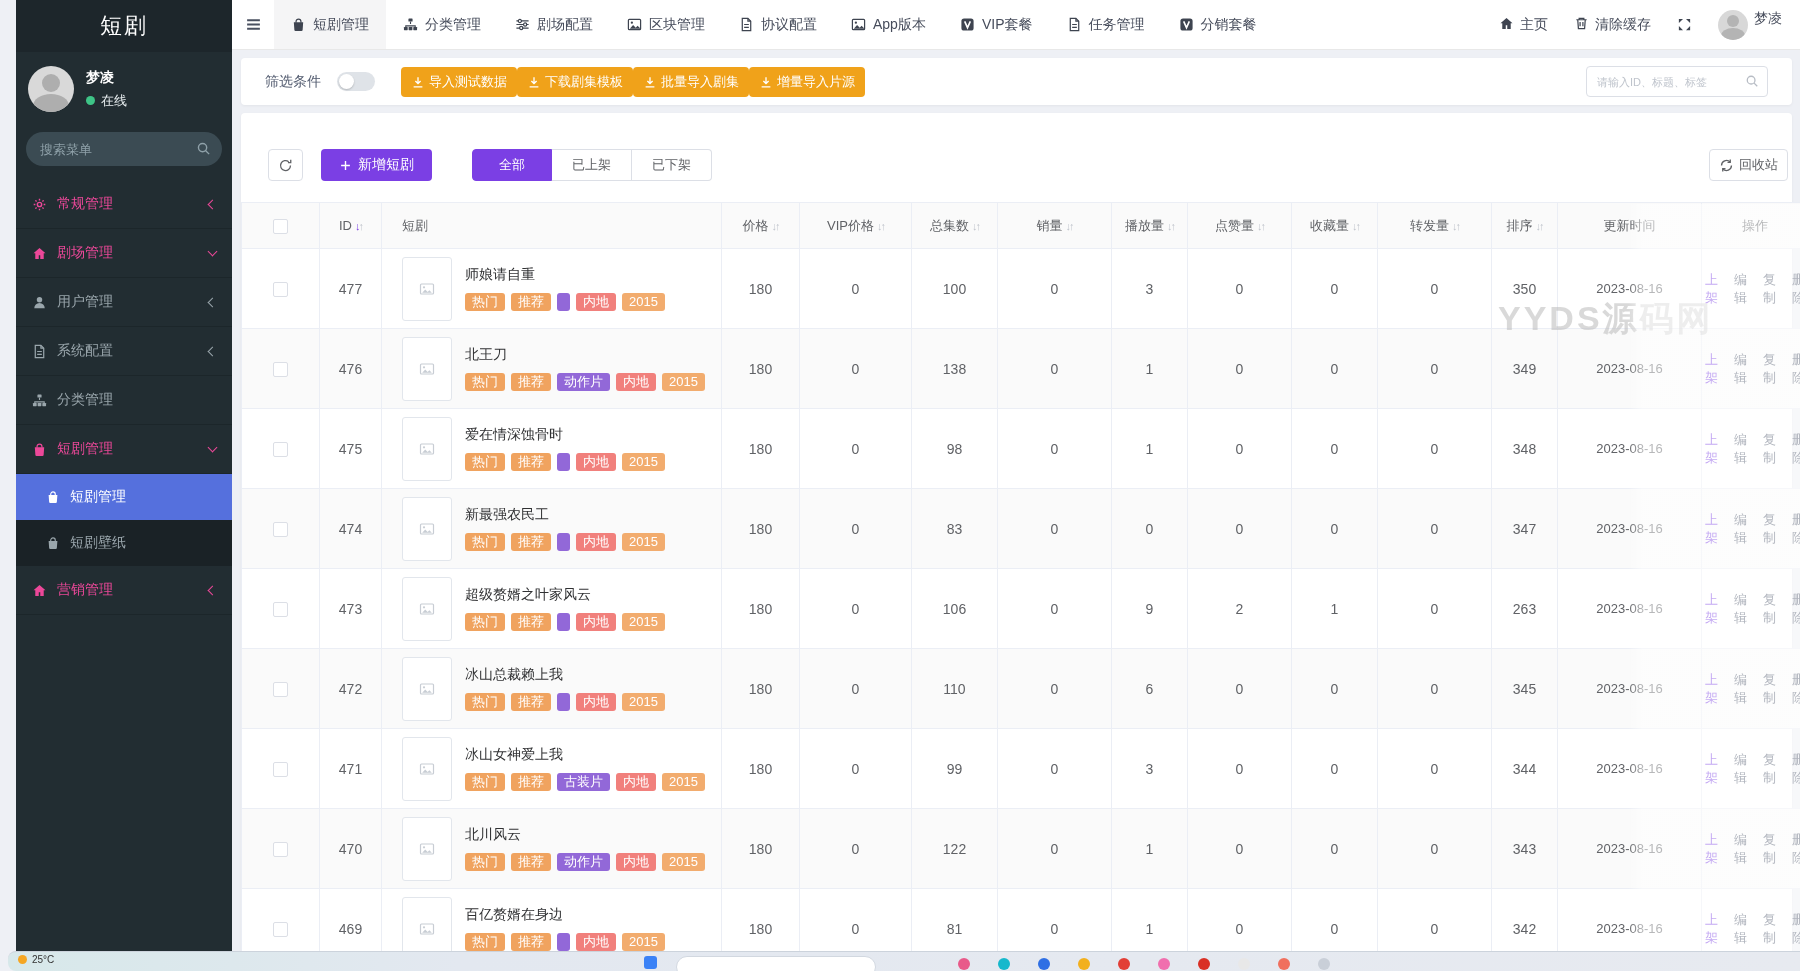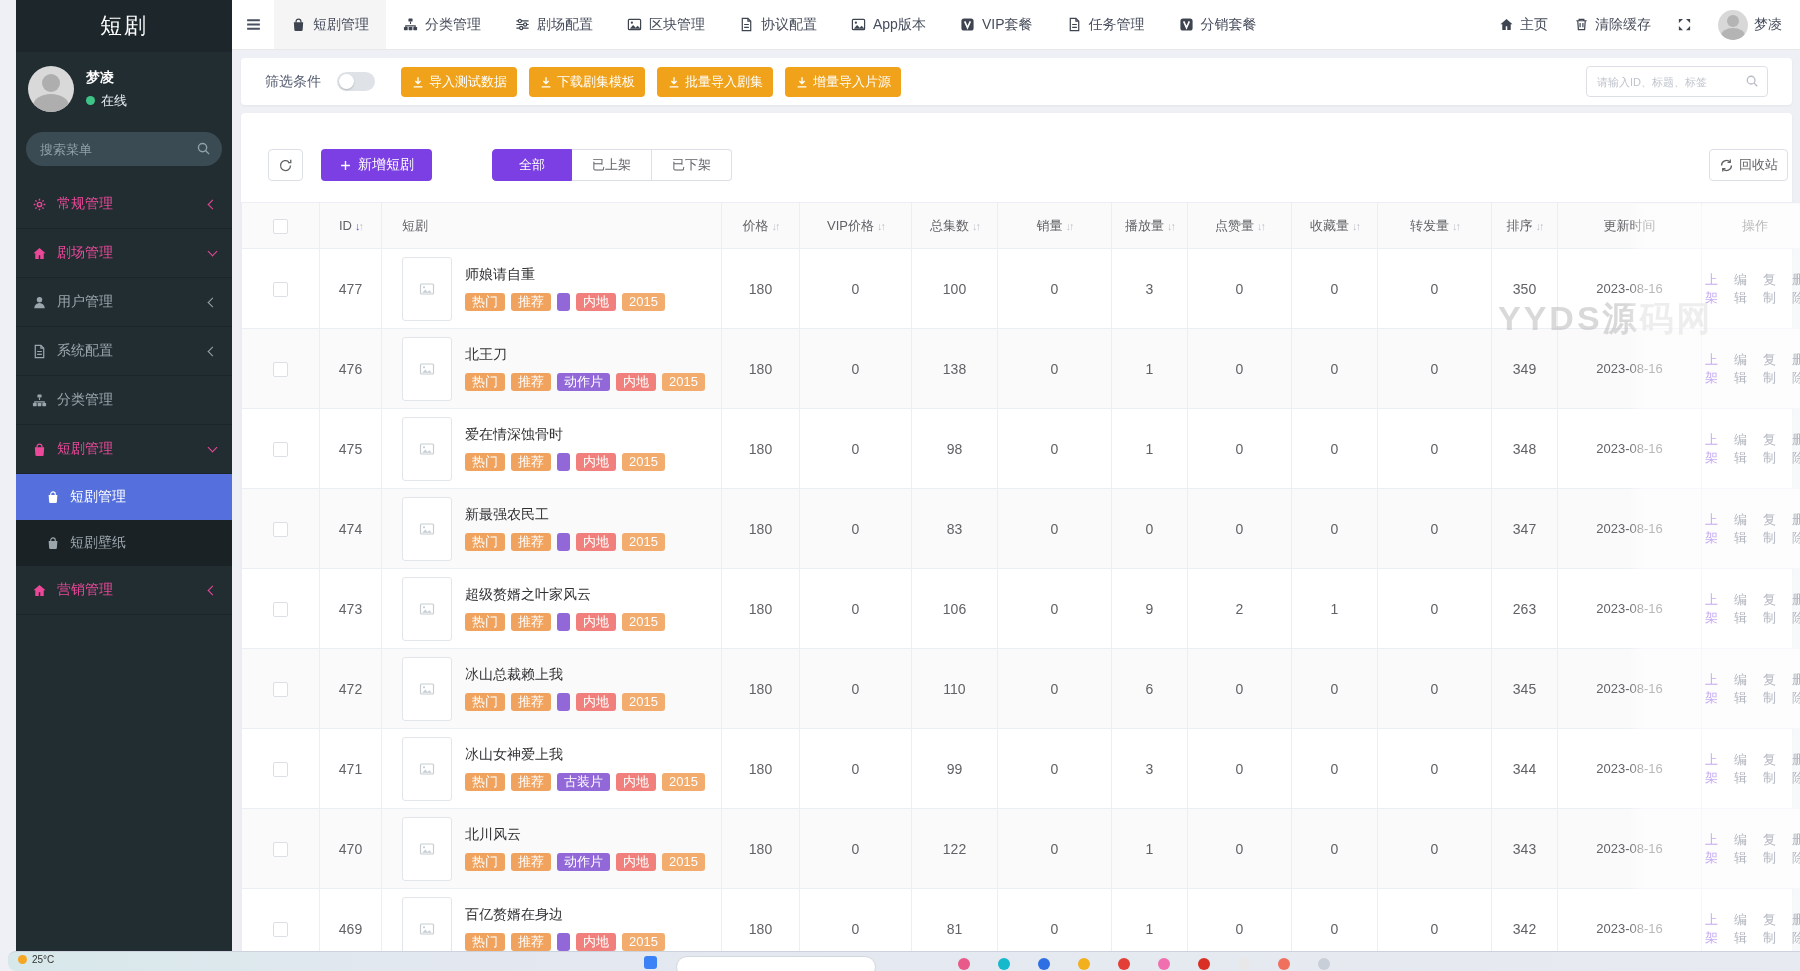--- a/index.html
+++ b/index.html
@@ -39,50 +39,50 @@
   
   .main-col { flex:1; display:flex; flex-direction:column; min-width:0; }
   .topnav { height:50px; background:#fff; border-bottom:1px solid #e8e8e8; display:flex; align-items:stretch; flex:0 0 50px; }
   .burger { width:42px; display:flex; align-items:center; justify-content:center; color:#495060; cursor:pointer; }
   .burger .mi-ico { width:17px; height:17px; }
   .nav-tabs { display:flex; align-items:stretch; }
   .nav-tab { display:flex; align-items:center; gap:7px; padding:0 17px; color:#464c5b; cursor:pointer; font-size:14px; }
   .nav-tab .mi-ico { width:15px; height:15px; color:#3e4450; }
   .nav-tab.active { background:#f5f5f6; }
   .nav-right { margin-left:auto; display:flex; align-items:center; gap:26px; padding-right:18px; }
-  .nav-r-item { display:flex; align-items:center; gap:6px; color:#464c5b; cursor:pointer; font-size:14px; }
+  .nav-r-item { display:flex; gap:6px; color:#464c5b; cursor:pointer; font-size:14px; }
   .nav-r-item .mi-ico { width:15px; height:15px; color:#3e4450; }
   .avatar-sm { width:30px; height:30px; border-radius:50%; background:#d8d8d8; position:relative; overflow:hidden; }
   .avatar-sm:before { content:""; position:absolute; left:9px; top:5px; width:12px; height:12px; border-radius:50%; background:#b4b4b4; }
   .avatar-sm:after { content:""; position:absolute; left:3px; top:18px; width:24px; height:16px; border-radius:50%; background:#b4b4b4; }
 
   .content { flex:1; padding:8px 8px 0 9px; overflow:hidden; }
   .card { background:#fff; border-radius:4px; box-shadow:0 1px 3px rgba(0,0,0,.05); }
 
   
   .filter-card { height:47px; display:flex; align-items:center; padding:0 24px; margin-bottom:8px; }
   .filter-label { color:#515a6e; font-size:14px; }
   .toggle { width:38px; height:19px; border-radius:10px; background:#dfe3e8; margin-left:16px; position:relative; cursor:pointer; flex:0 0 38px; }
   .toggle:before { content:""; position:absolute; left:2px; top:2px; width:15px; height:15px; border-radius:50%; background:#fff; box-shadow:0 1px 2px rgba(0,0,0,.2); }
-  .filter-btns { display:flex; gap:12px; margin-left:26px; }
+  .filter-btns { display:flex; margin-left:26px; }
   .btn-orange { height:30px; background:var(--orange); color:#fff; border:none; border-radius:4px; font-size:13px; padding:0 10px; display:flex; align-items:center; gap:4px; cursor:pointer; font-family:inherit; }
   .btn-orange .mi-ico { width:14px; height:14px; }
   .top-search { margin-left:auto; position:relative; width:182px; }
   .top-search input { width:100%; height:31px; border:1px solid #dcdfe6; border-radius:4px; font-size:11px; color:#606266; padding:0 30px 0 10px; outline:none; font-family:inherit; }
   .top-search input::placeholder { color:#bfc4cc; }
   .top-search .s-ico { position:absolute; right:9px; top:8px; width:14px; height:14px; color:#b7bcc4; }
 
   
   .table-card { min-height:900px; padding-top:36px; }
   .toolbar { display:flex; align-items:center; padding:0 4px 0 27px; margin-bottom:21px; }
   .btn-ghost { height:32px; background:#fff; border:1px solid #dcdfe6; border-radius:4px; color:#606266; display:flex; align-items:center; gap:5px; padding:0 9px; cursor:pointer; font-size:13px; font-family:inherit; }
   .btn-ghost .mi-ico { width:15px; height:15px; }
   .btn-purple { height:32px; background:var(--accent); border:none; border-radius:4px; color:#fff; display:flex; align-items:center; gap:6px; padding:0 18px; margin-left:18px; font-size:14px; cursor:pointer; font-family:inherit; }
   .btn-purple .mi-ico { width:13px; height:13px; }
-  .seg { display:flex; margin-left:60px; }
+  .seg { display:flex; margin-left:40px; }
   .seg-tab { width:80px; height:32px; background:#fff; border:1px solid #dcdfe6; border-left-width:0; color:#606266; font-size:13px; display:flex; align-items:center; justify-content:center; cursor:pointer; }
   .seg-tab:first-child { border-left-width:1px; border-radius:4px 0 0 4px; }
   .seg-tab:last-child { border-radius:0 4px 4px 0; }
   .seg-tab.active { background:var(--accent); border-color:var(--accent); color:#fff; }
   .toolbar .spacer { flex:1; }
 
   table { border-collapse:collapse; table-layout:fixed; width:100%; }
   th,td { border:1px solid #ebeef5; }
   th { height:46px; background:#fafafa; font-weight:normal; color:#606266; font-size:13px; text-align:center; }
   td { height:80px; text-align:center; color:#606266; font-size:14px; }

